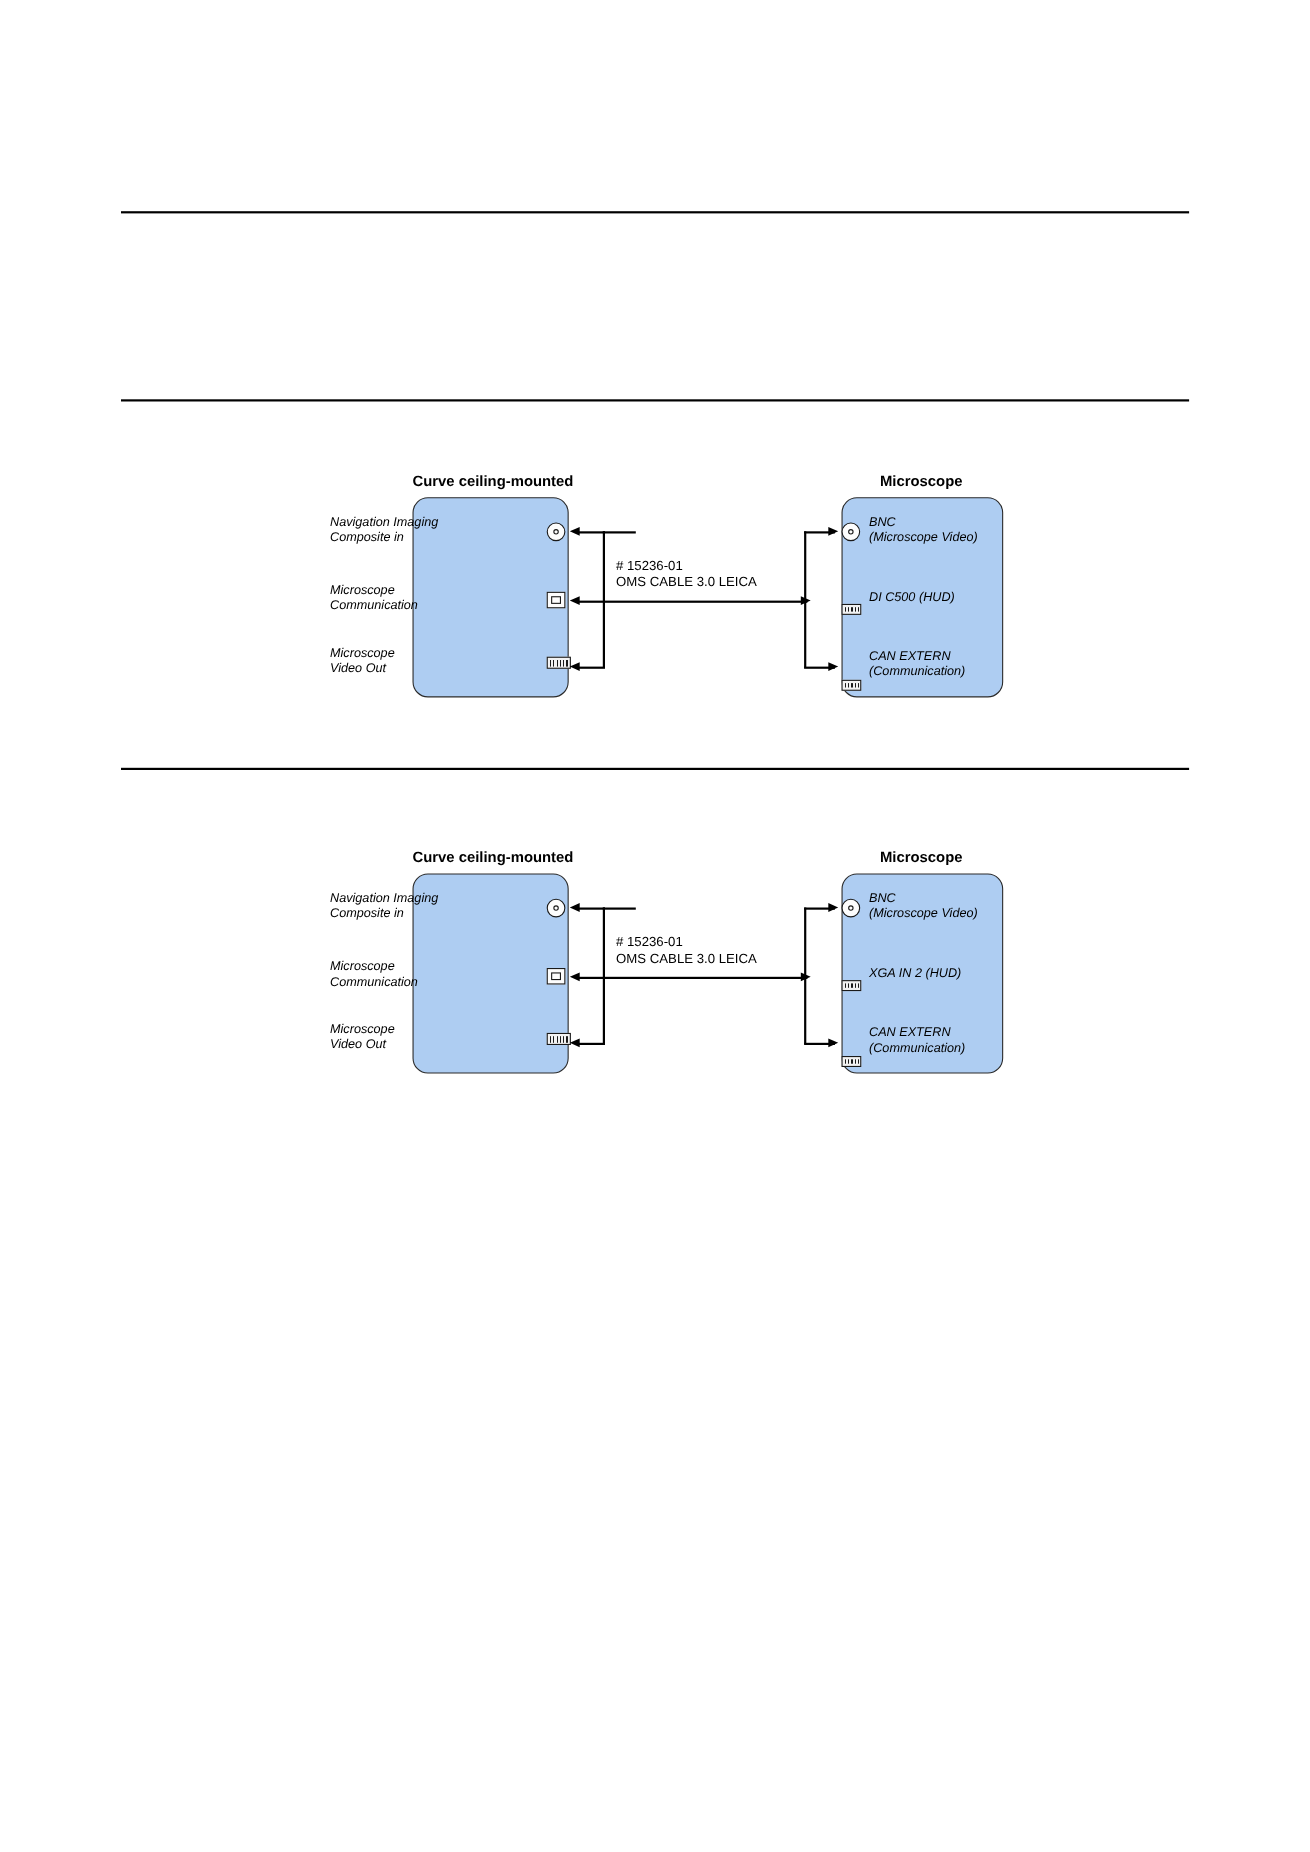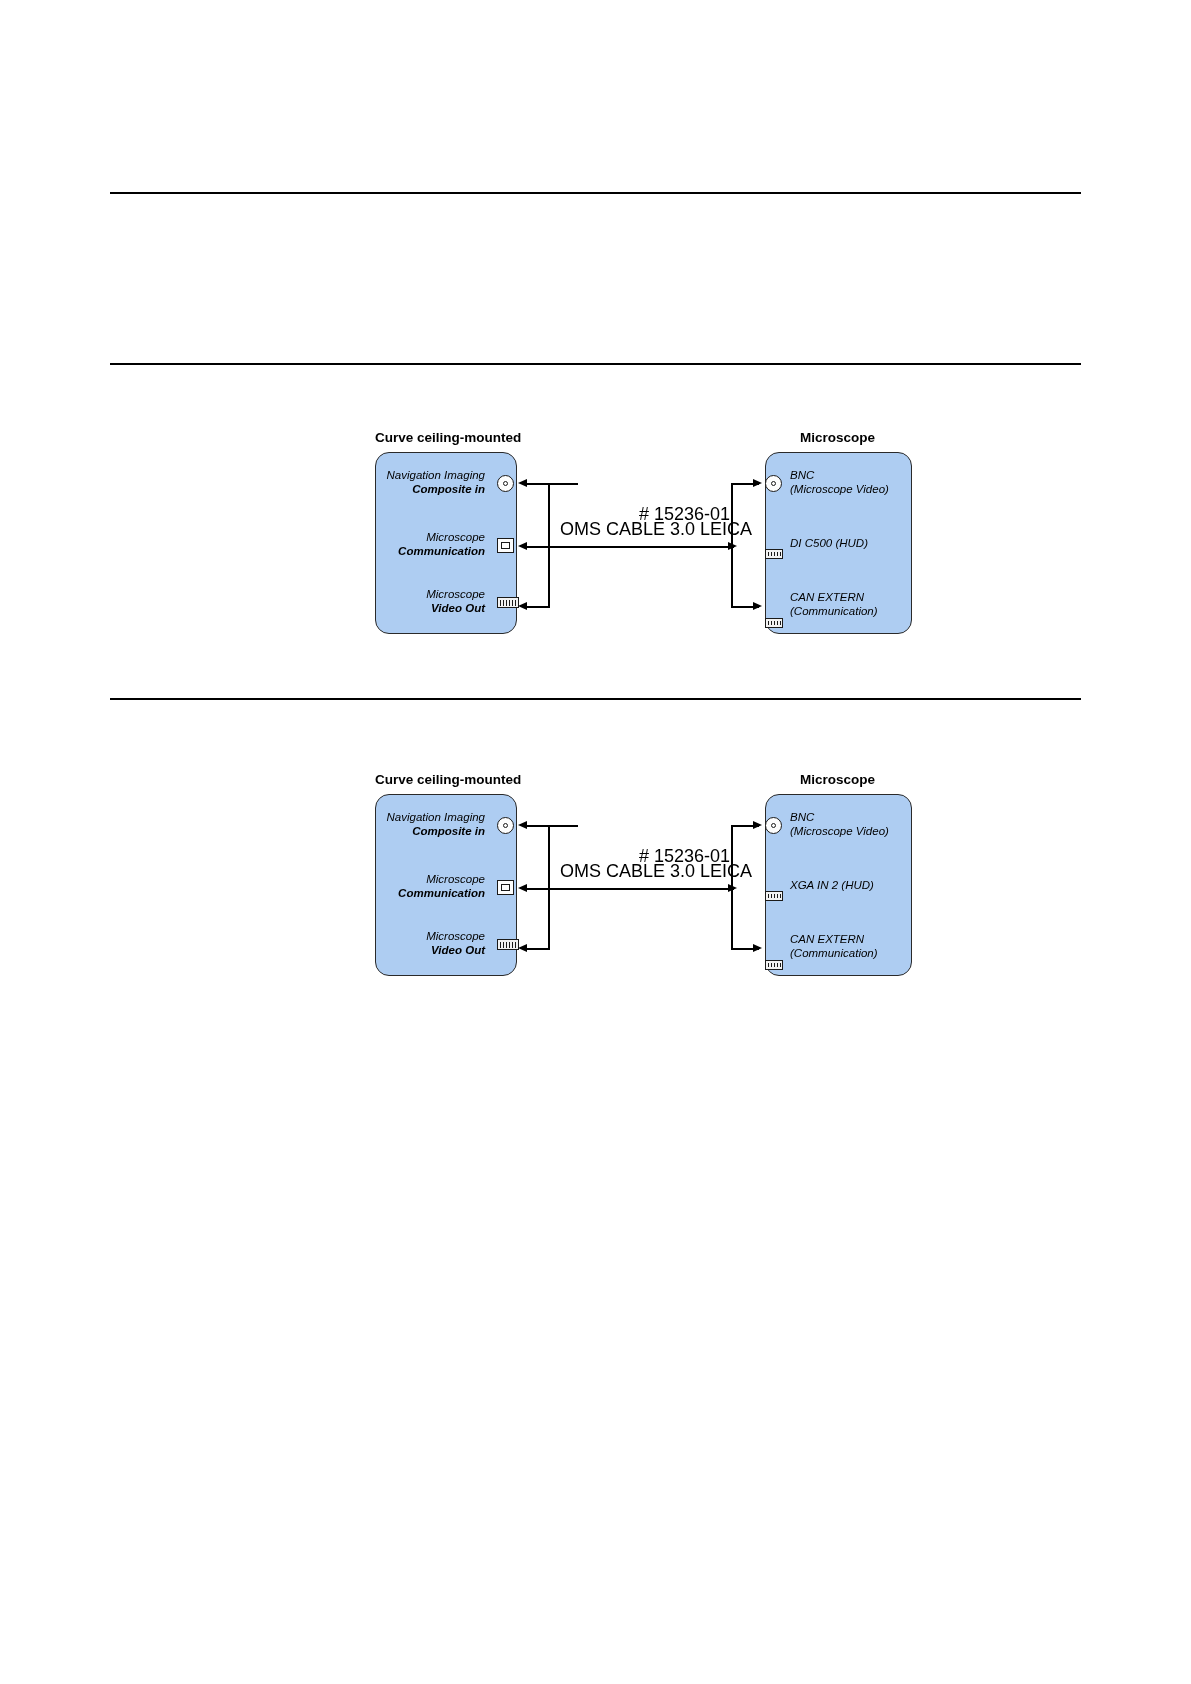--- a/index.html
+++ b/index.html
@@ -28,22 +28,22 @@
     position:absolute;
     background:#aecdf2;border:1px solid #2a2a2a;border-radius:14px;
   }
   .unit.left{left:375px;top:22px;width:140px;height:180px;}
   .unit.right{left:765px;top:22px;width:145px;height:180px;}
 
   .port-label{
     position:absolute;font-size:11.5px;font-style:italic;color:#000;
     line-height:14px;white-space:nowrap;
   }
-  .port-label.right-align{text-align:right;}
-  .port-label b{font-weight:bold;font-style:italic;}
+  .port-label.right-align{}
+  .port-label b{font-weight:normal;font-style:italic;}
 
   
   .conn{position:absolute;}
 
   .bnc{
     width:17px;height:17px;border-radius:50%;
     background:#fdfdfd;border:1.5px solid #1a1a1a;
     box-sizing:border-box;
   }
   .bnc:after{
@@ -83,21 +83,21 @@
   .wire.h{height:1.6px;}
   .wire.v{width:1.6px;}
   .arrow{
     position:absolute;width:0;height:0;
     border-top:4.5px solid transparent;border-bottom:4.5px solid transparent;
   }
   .arrow.left{border-right:9px solid #000;}
   .arrow.right{border-left:9px solid #000;}
 
   .cable-label{
-    position:absolute;font-size:18px;color:#000;text-align:right;
+    position:absolute;font-size:12px;color:#000;text-align:left;
     line-height:15px;white-space:nowrap;
   }
 </style>
 </head>
 <body>
 
 <div class="rule" id="rule-1"></div>
 <div class="rule" id="rule-2"></div>
 <div class="rule" id="rule-3"></div>
 

